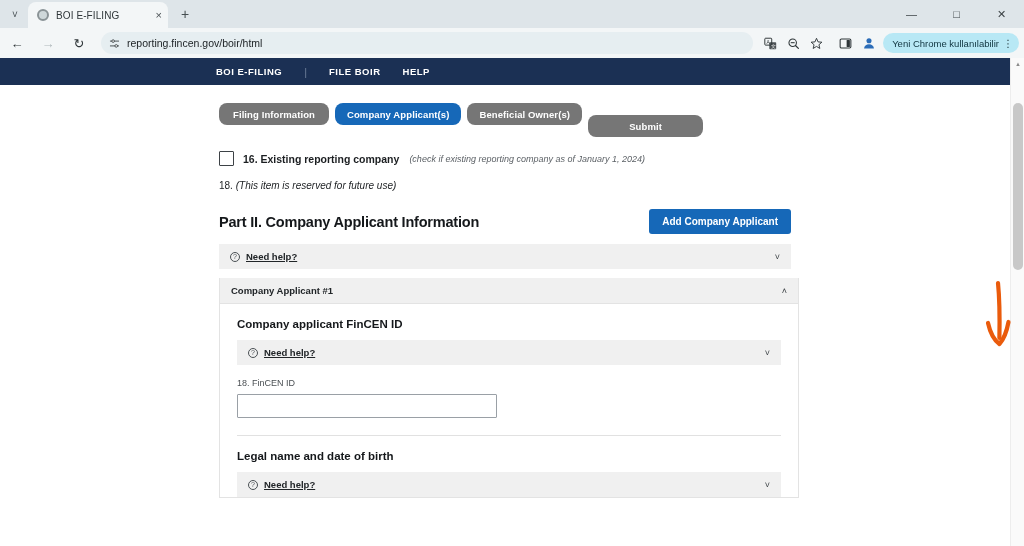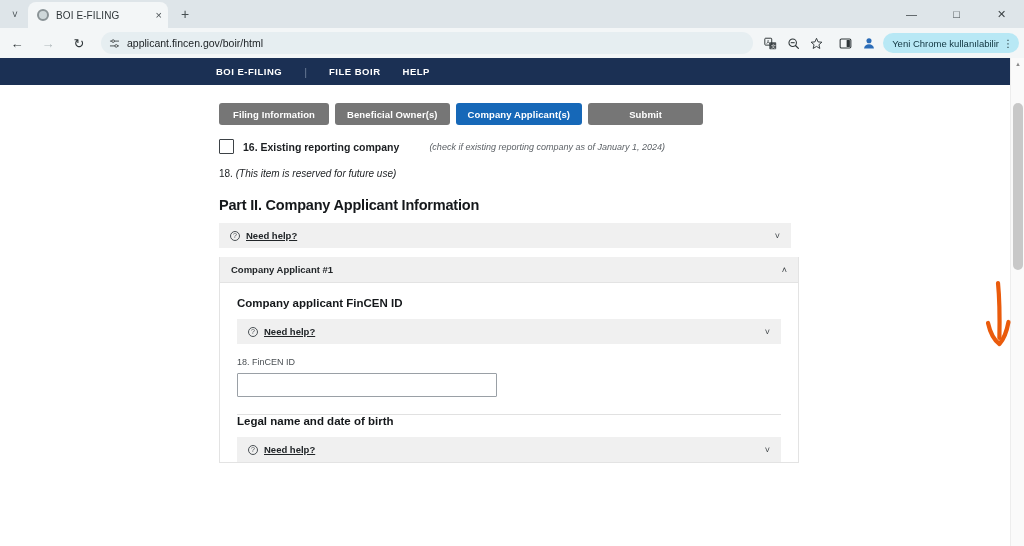--- a/index.html
+++ b/index.html
@@ -98,34 +98,34 @@
 
   .content { padding:0; }
 
   .steps {
     display:flex; gap:6px; padding:18px 0 0 219px;
   }
   .step {
     height:22px; min-width:110px; padding:0 12px;
     background:#767676; color:#fff; font-size:9.5px; font-weight:bold;
     display:flex; align-items:center; justify-content:center;
-    border-radius:3px; letter-spacing:.1px;
+    border-radius:8px; letter-spacing:.1px;
   }
   .step.active { background:#1668b8; }
-  .step.wide { min-width:115px; }
+  .step.wide { min-width:115px;margin-top:12px; }
 
   .form-area { padding:14px 0 0 219px; width:790px; }
 
   .row16 { display:flex; align-items:center; gap:9px; }
   .chkbox {
     width:15px;height:15px;border:1.6px solid #3d4246;background:#fff;border-radius:1px;
     flex:0 0 auto;
   }
   .lbl16 { font-size:10.5px; color:#1b1e21; font-weight:600;}
-  .hint16 { font-size:9px; color:#5c6166; font-style:italic; margin-left:21px; }
+  .hint16 { font-size:9px; color:#5c6166; font-style:italic; margin-left:1px; }
 
   .row17 { margin-top:14px; font-size:10px; color:#1b1e21; }
   .row17 i { font-style:italic; }
 
   .part2-row {
     display:flex; align-items:center; justify-content:space-between;
     margin-top:18px; width:572px;
   }
   .part2-title { font-size:14.5px; font-weight:bold; color:#15181b; letter-spacing:-.2px;}
   .btn-add {
@@ -160,21 +160,21 @@
   .sec-title { font-size:11.5px; font-weight:bold; color:#15181b; }
   .needhelp.inner { width:100%; margin-top:10px; }
 
   .field-label { font-size:9px; color:#4a4f53; margin-top:13px; }
   .text-input {
     margin-top:6px; width:260px; height:24px;
     border:1px solid #9aa0a6; background:#fff; border-radius:1px;
   }
 
   .divider { margin-top:17px; border-top:1px solid #e1e1e1; }
-  .sec-title2 { font-size:11.5px; font-weight:bold; color:#15181b; }
+  .sec-title2 { margin-top:14px; font-size:11.5px; font-weight:bold; color:#15181b; }
 
   
   .scrollbar {
     position:absolute; right:0; top:58px; width:14px; height:488px;
     background:#fafafa; border-left:1px solid #ededed;
   }
   .sb-arrow {
     width:14px;height:12px;display:flex;align-items:center;justify-content:center;
     font-size:6px; color:#8b8b8b;
   }
@@ -212,21 +212,21 @@
     <div class="nav-btn">↻</div>
     <div class="omnibox">
       <svg width="11" height="11" viewBox="0 0 16 16">
         <g stroke="#3c4346" stroke-width="1.3" fill="none" stroke-linecap="round">
           <line x1="2" y1="4.5" x2="14" y2="4.5"></line>
           <line x1="2" y1="11.5" x2="14" y2="11.5"></line>
         </g>
         <circle cx="6" cy="4.5" r="1.9" fill="#fff" stroke="#3c4346" stroke-width="1.3"></circle>
         <circle cx="10.5" cy="11.5" r="1.9" fill="#fff" stroke="#3c4346" stroke-width="1.3"></circle>
       </svg>
-      <div class="url">applicant.fincen.gov/boir/html</div>
+      <div class="url">reporting.fincen.gov/boir/html</div>
     </div>
     <div class="toolbar-right">
       <div class="tb-icon">
         <svg width="13" height="13" viewBox="0 0 16 16">
           <rect x="1" y="1.5" width="8.5" height="8.5" rx="1" fill="none" stroke="#2f3639" stroke-width="1.2"></rect>
           <text x="3" y="8" font-size="6" fill="#2f3639" font-family="'Liberation Sans',sans-serif">A</text>
           <rect x="6.5" y="6.5" width="8.5" height="8.5" rx="1" fill="#2f3639" opacity="0.85"></rect>
           <text x="8.6" y="13.2" font-size="6" fill="#fff" font-family="'Liberation Sans',sans-serif">文</text>
         </svg>
       </div>
@@ -267,40 +267,41 @@
       <a>BOI E-FILING</a>
       <span class="sep">|</span>
       <a>FILE BOIR</a>
       <a>HELP</a>
     </div>
 
     <div class="content">
 
       <div class="steps">
         <div class="step">Filing Information</div>
+        <div class="step active">Company Applicant(s)</div>
         <div class="step">Beneficial Owner(s)</div>
-        <div class="step active">Company Applicant(s)</div>
         <div class="step wide">Submit</div>
       </div>
 
       <div class="form-area">
 
         <div class="row16">
           <div class="chkbox"></div>
           <span class="lbl16">16. Existing reporting company</span>
           <span class="hint16">(check if existing reporting company as of January 1, 2024)</span>
         </div>
 
         <div class="row17">
           <span>18.</span>
           <i>(This item is reserved for future use)</i>
         </div>
 
         <div class="part2-row">
           <div class="part2-title">Part II. Company Applicant Information</div>
+          <div class="btn-add">Add Company Applicant</div>
         </div>
 
         <div class="needhelp">
           <div class="qicon">?</div>
           <span class="nh-txt">Need help?</span>
           <span class="chev">˅</span>
         </div>
 
         <div class="applicant-card">
           <div class="card-head">

